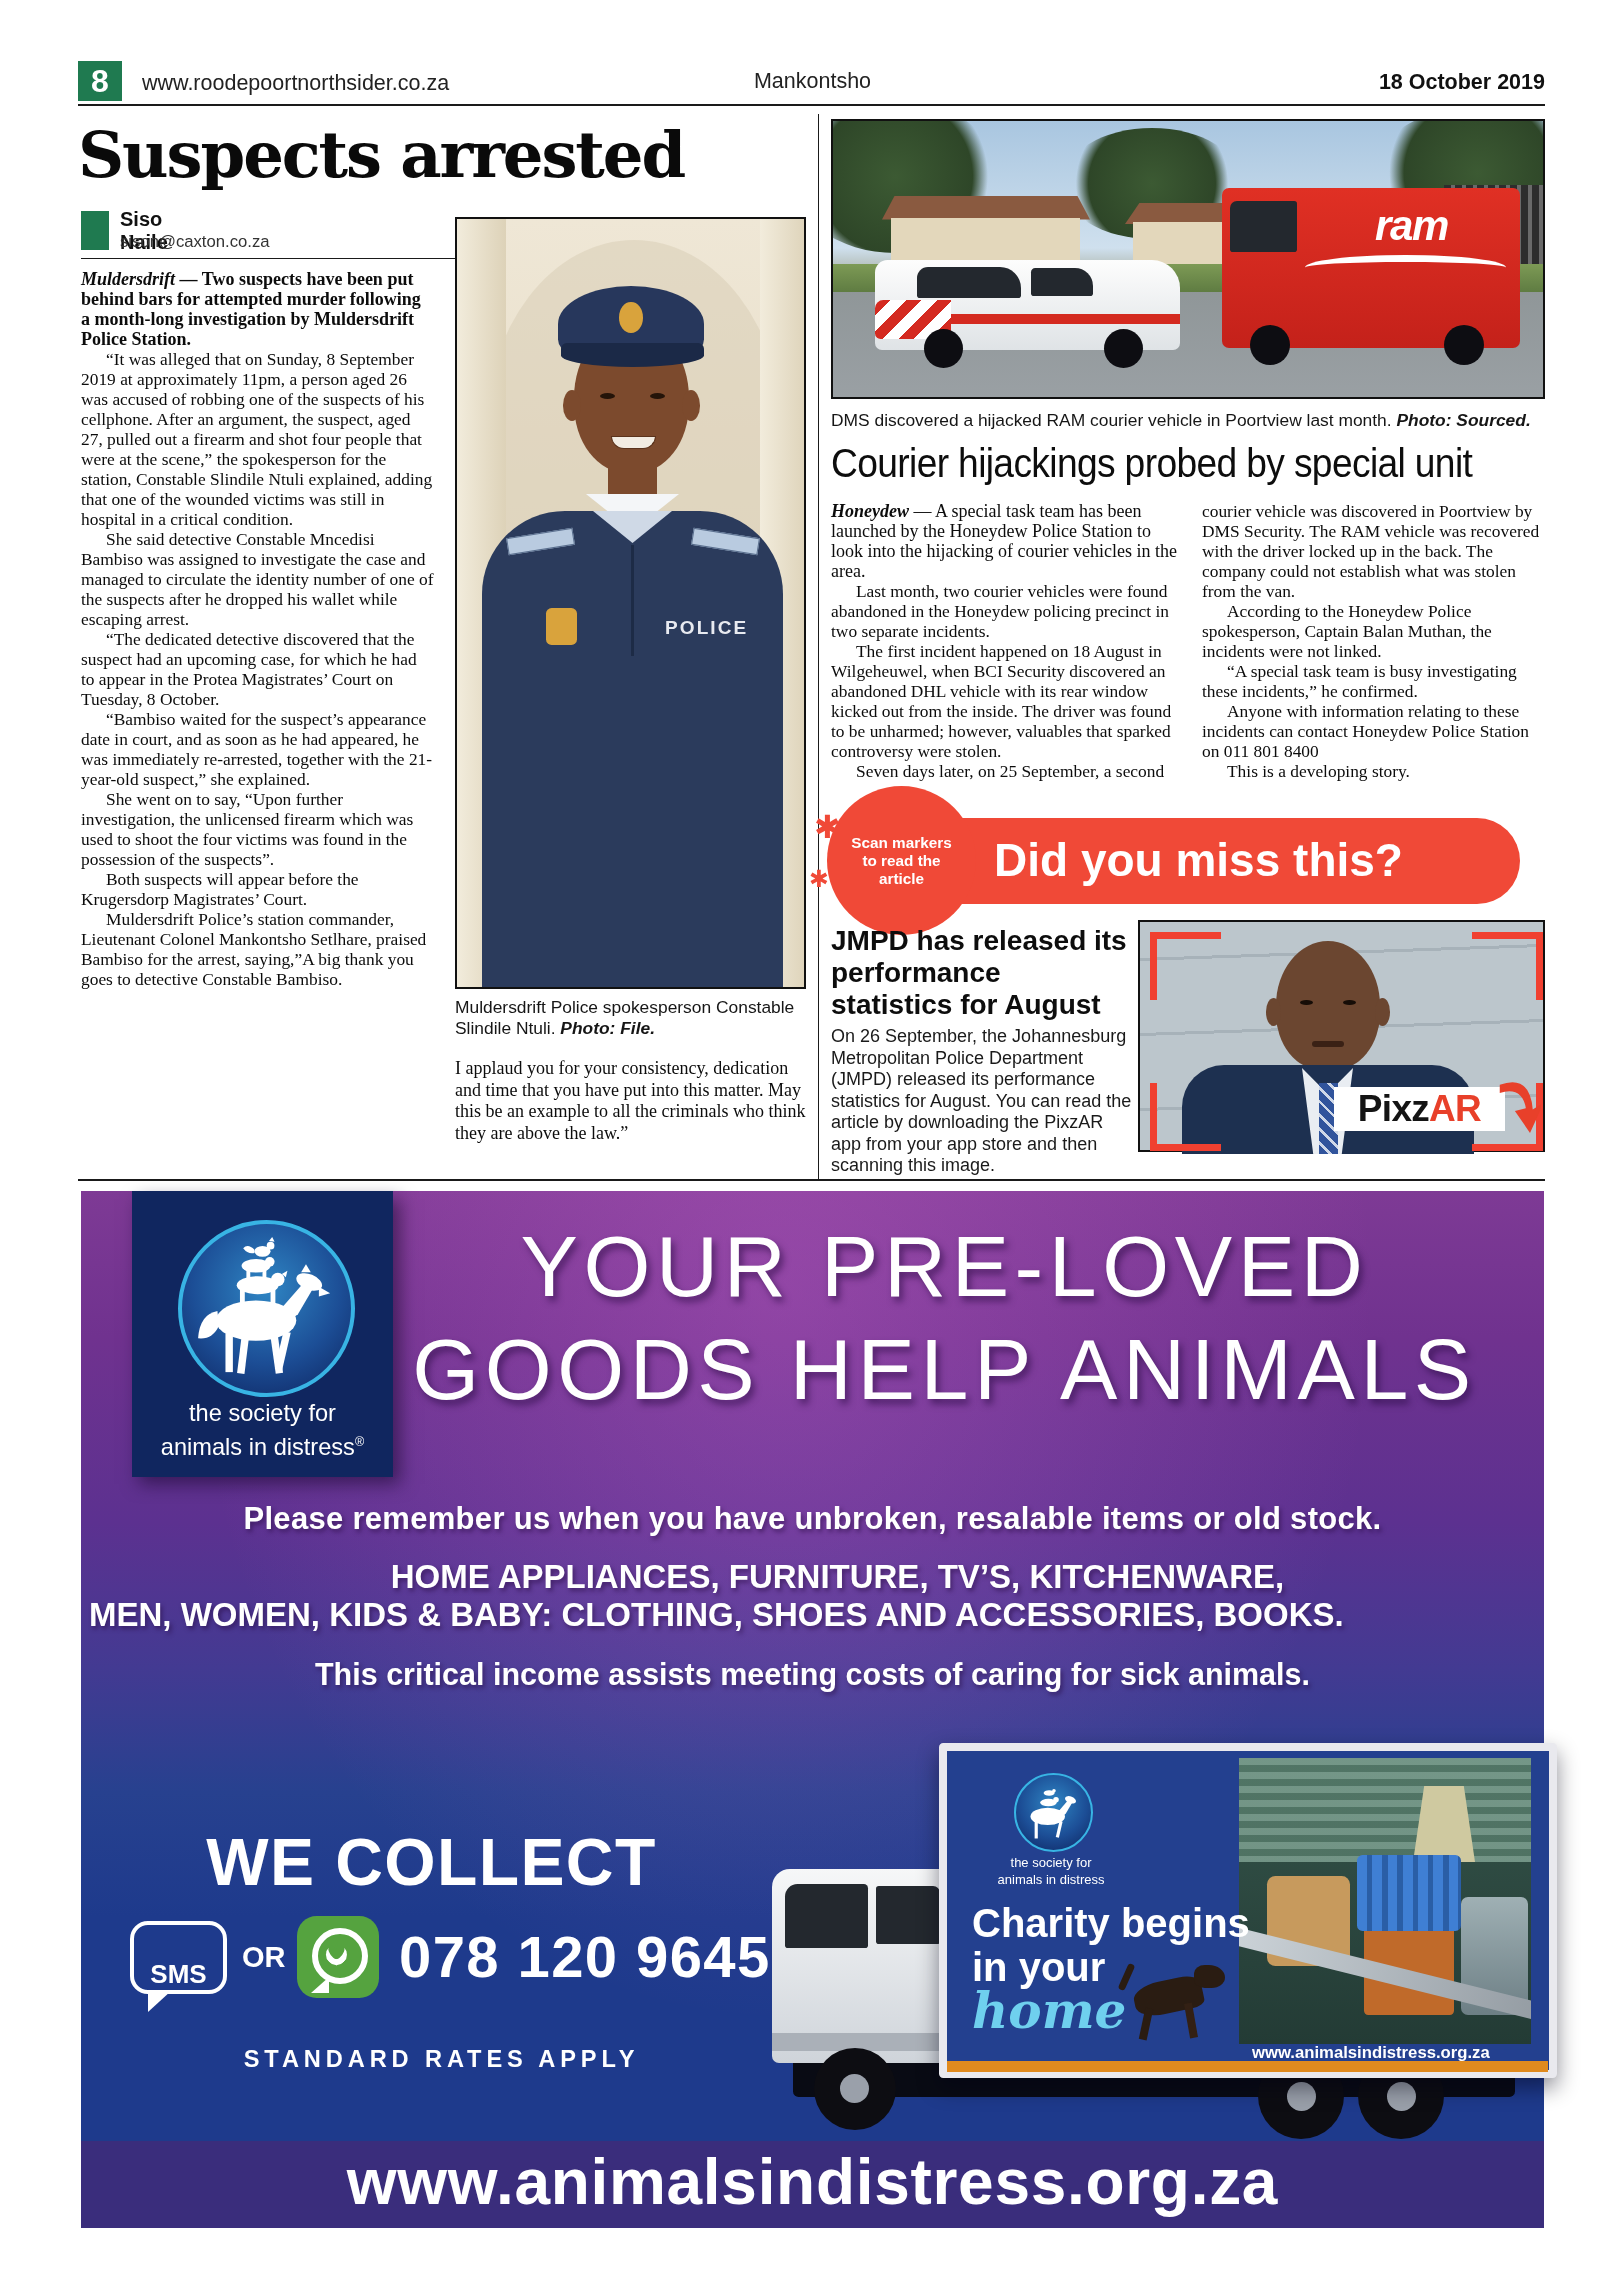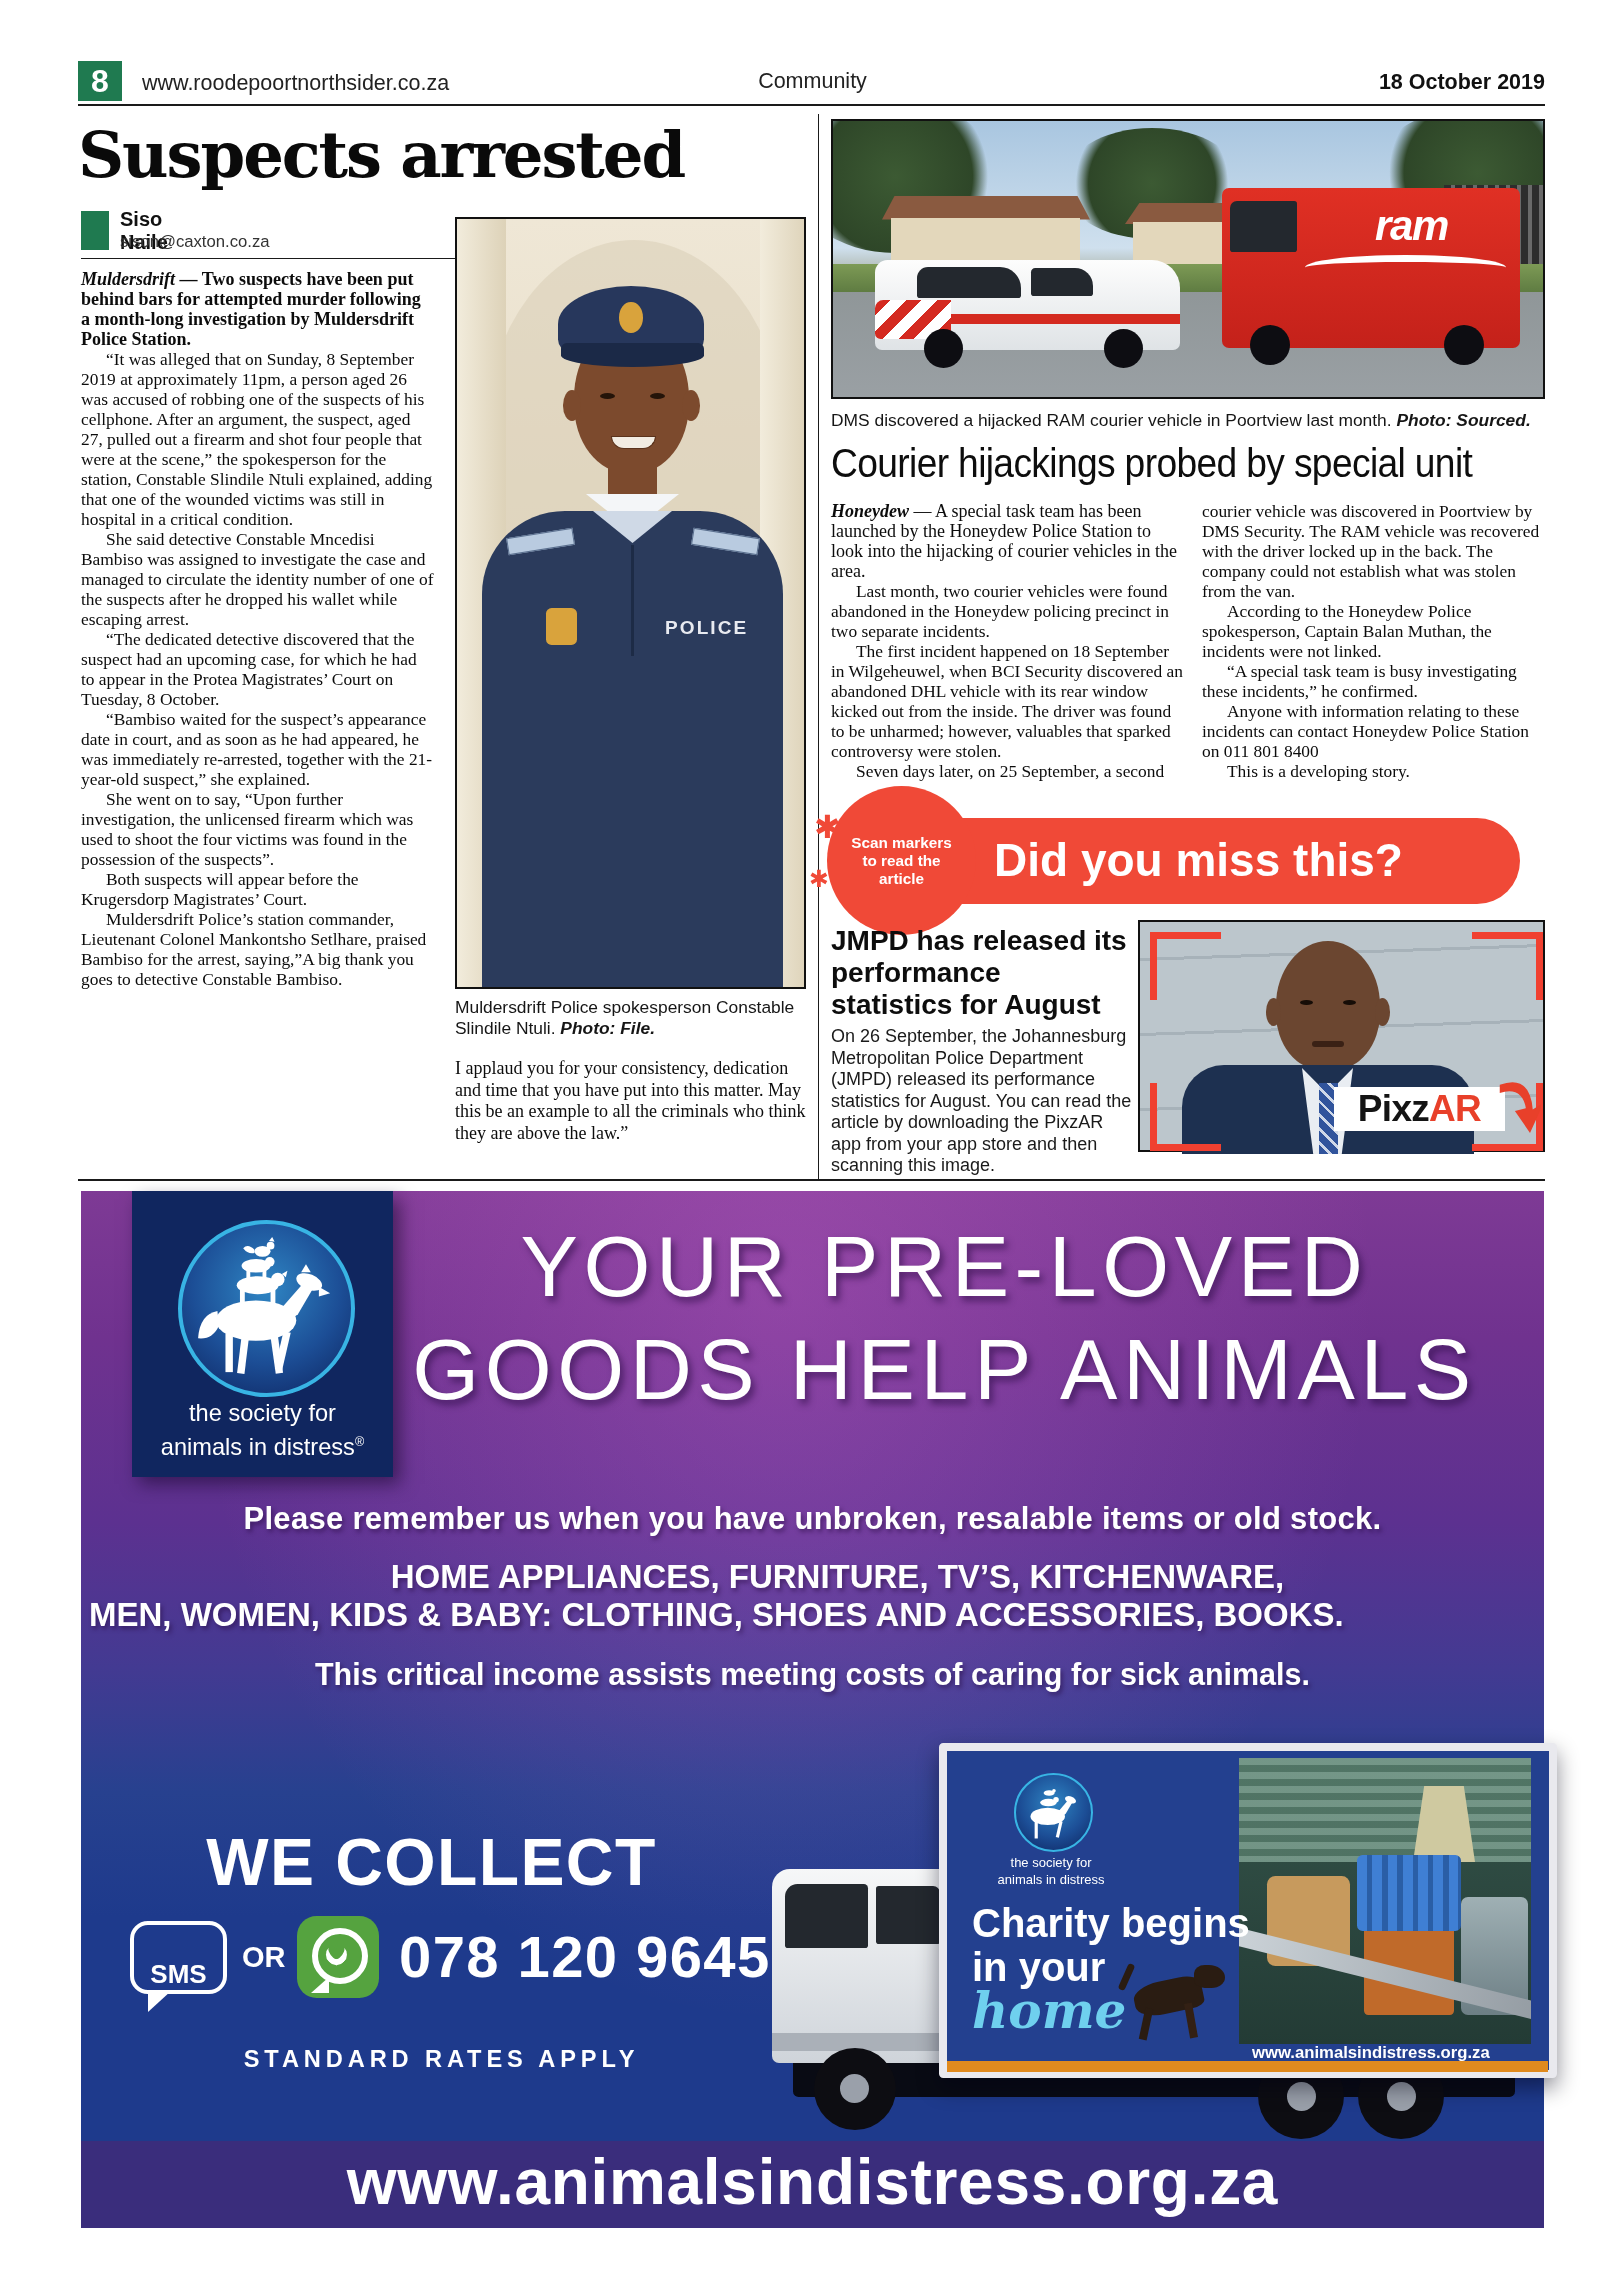--- a/index.html
+++ b/index.html
@@ -107,21 +107,21 @@
 </style>
 </head>
 <body>
 
 <div id="page">
 
   <div class="abs pagenum" style="left:78px;top:61px;width:44px;height:40px;">
     <span>8</span>
   </div>
   <div class="abs siteurl" style="left:142px;top:71px;">www.roodepoortnorthsider.co.za</div>
-  <div class="abs section" style="left:625px;top:69px;width:375px;text-align:center;">Community</div>
+  <div class="abs section" style="left:625px;top:69px;width:375px;text-align:center;">Mankontsho</div>
   <div class="abs date" style="left:1180px;top:70px;width:365px;text-align:right;">18 October 2019</div>
   <div class="abs rule" style="left:78px;top:104px;width:1467px;height:2.1px;"></div>
 
   <div class="abs headline" style="left:78px;top:117px;">Suspects arrested</div>
 
   <div class="abs" style="left:81px;top:208px;">
     <div class="abs" style="left:0;top:2.8px;width:28px;height:39px;background:#1f7a50;"></div>
     <div class="abs byline-name" style="left:39px;top:0;">Siso Naile</div>
     <div class="abs byline-mail" style="left:39px;top:23.6px;">sison@caxton.co.za</div>
   </div>
@@ -206,21 +206,21 @@
   <div class="abs caption" style="left:831px;top:410px;width:714px;">
     <span>DMS discovered a hijacked RAM courier vehicle in Poortview last month. </span><span class="credit">Photo: Sourced.</span>
   </div>
   <div class="abs c-headline" style="left:831px;top:441px;">Courier hijackings probed by special unit</div>
 
   <div class="abs serif" style="left:831px;top:501px;width:353px;">
     <p class="bp intro" style="font-size:18px;">
       <span class="loc">Honeydew</span><span style="font-weight:normal;"> — A special task team has been launched by the Honeydew Police Station to look into the hijacking of courier vehicles in the area.</span>
     </p>
     <p class="bp ind">Last month, two courier vehicles were found abandoned in the Honeydew policing precinct in two separate incidents.</p>
-    <p class="bp ind">The first incident happened on 18 September in Wilgeheuwel, when BCI Security discovered an abandoned DHL vehicle with its rear window kicked out from the inside. The driver was found to be unharmed; however, valuables that sparked controversy were stolen.</p>
+    <p class="bp ind">The first incident happened on 18 August in Wilgeheuwel, when BCI Security discovered an abandoned DHL vehicle with its rear window kicked out from the inside. The driver was found to be unharmed; however, valuables that sparked controversy were stolen.</p>
     <p class="bp ind">Seven days later, on 25 September, a second</p>
   </div>
   <div class="abs serif" style="left:1202px;top:501px;width:344px;">
     <p class="bp">courier vehicle was discovered in Poortview by DMS Security. The RAM vehicle was recovered with the driver locked up in the back. The company could not establish what was stolen from the van.</p>
     <p class="bp ind">According to the Honeydew Police spokesperson, Captain Balan Muthan, the incidents were not linked.</p>
     <p class="bp ind">“A special task team is busy investigating these incidents,” he confirmed.</p>
     <p class="bp ind">Anyone with information relating to these incidents can contact Honeydew Police Station on 011 801 8400</p>
     <p class="bp ind">This is a developing story.</p>
   </div>
 

